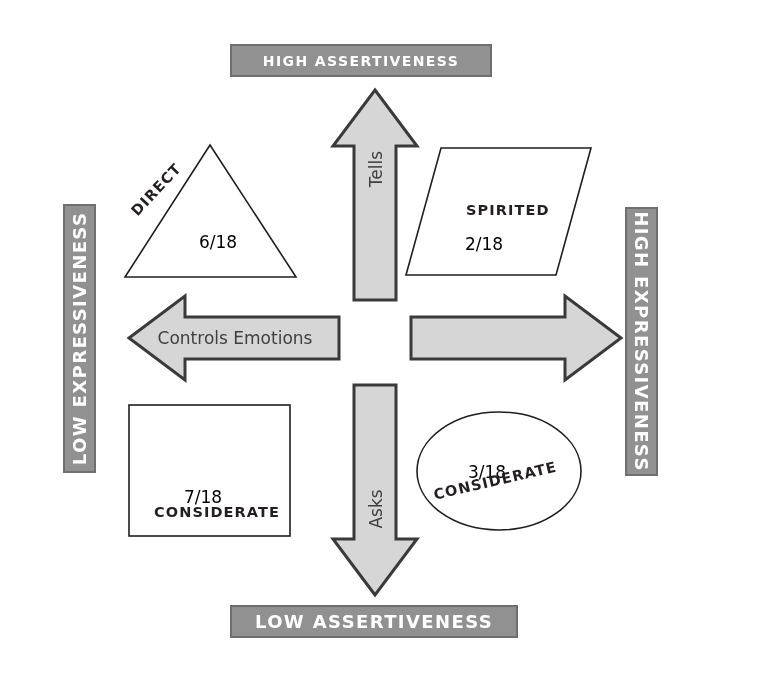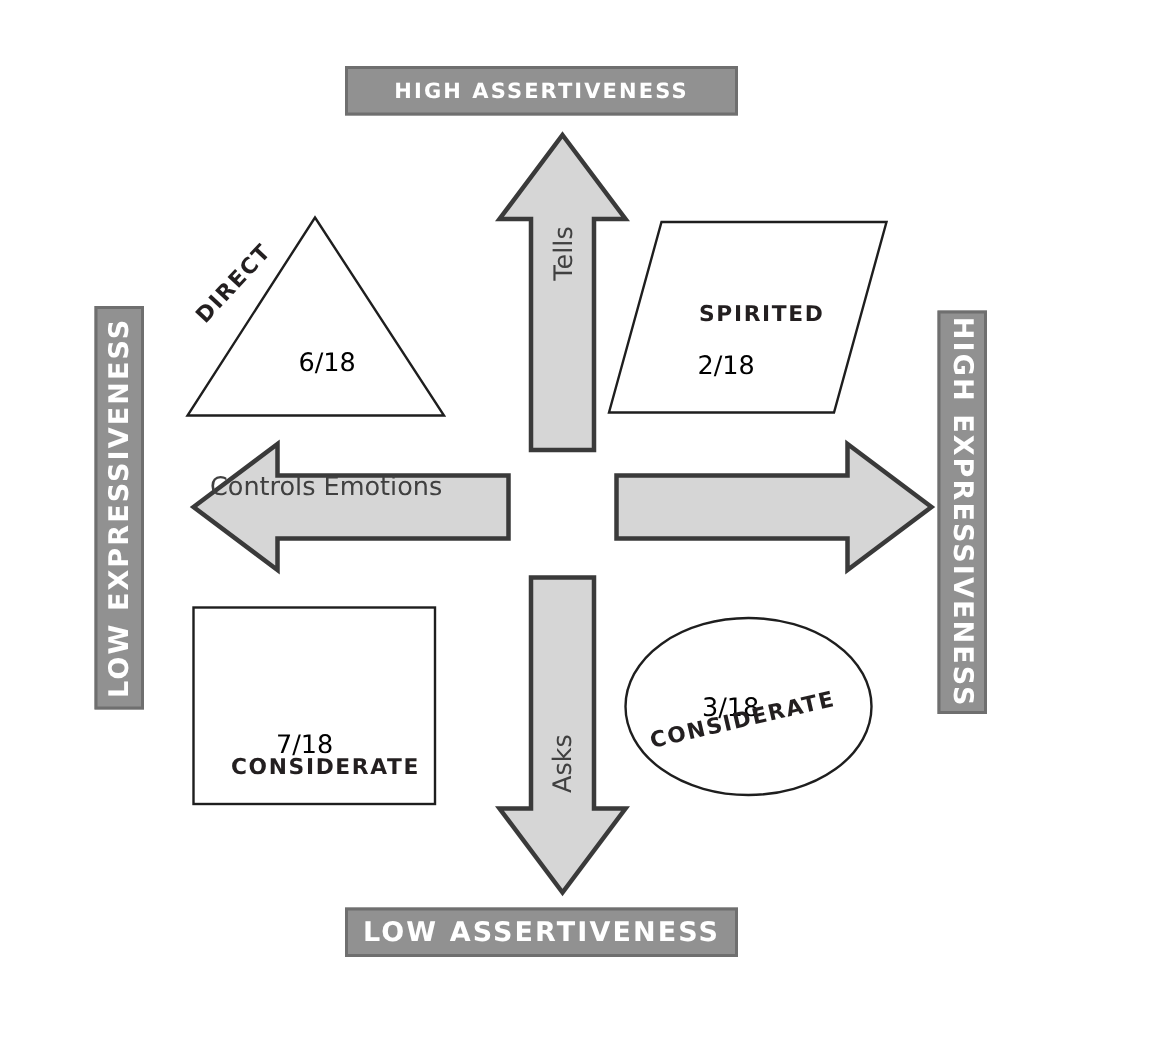--- a/index.html
+++ b/index.html
@@ -30,21 +30,21 @@
     box-sizing: border-box;
     white-space: nowrap;
   }
   #banner-top {
     left: 230px; top: 44px;
     width: 262px; height: 33px;
     font-size: 14px;
   }
   #banner-bottom {
     left: 230px; top: 605px;
-    width: 262px; height: 33px;
+    width: 288px; height: 33px;
     font-size: 18px;
   }
   #banner-left {
     left: 63px; top: 204px;
     width: 33px; height: 269px;
     font-size: 18px;
   }
   #banner-left .vtext {
     transform: rotate(-90deg);
   }
@@ -82,23 +82,23 @@
     display: flex; align-items: center; justify-content: center;
   }
   #label-tells .vtext { transform: rotate(-90deg); }
   #label-asks {
     left: 341px; top: 495px;
     width: 70px; height: 28px;
     display: flex; align-items: center; justify-content: center;
   }
   #label-asks .vtext { transform: rotate(-90deg); }
   #label-controls {
-    left: 140px; top: 312px;
+    left: 140px; top: 325px;
     width: 190px; height: 26px;
-    display: flex; align-items: center; justify-content: flex-start;
+    display: flex; align-items: center; justify-content: center;
   }
   #label-displays {
     left: 400px; top: 325px;
     width: 195px; height: 26px;
     display: flex; align-items: center; justify-content: center;
   }
 
   
   #shape-layer {
     position: absolute;

